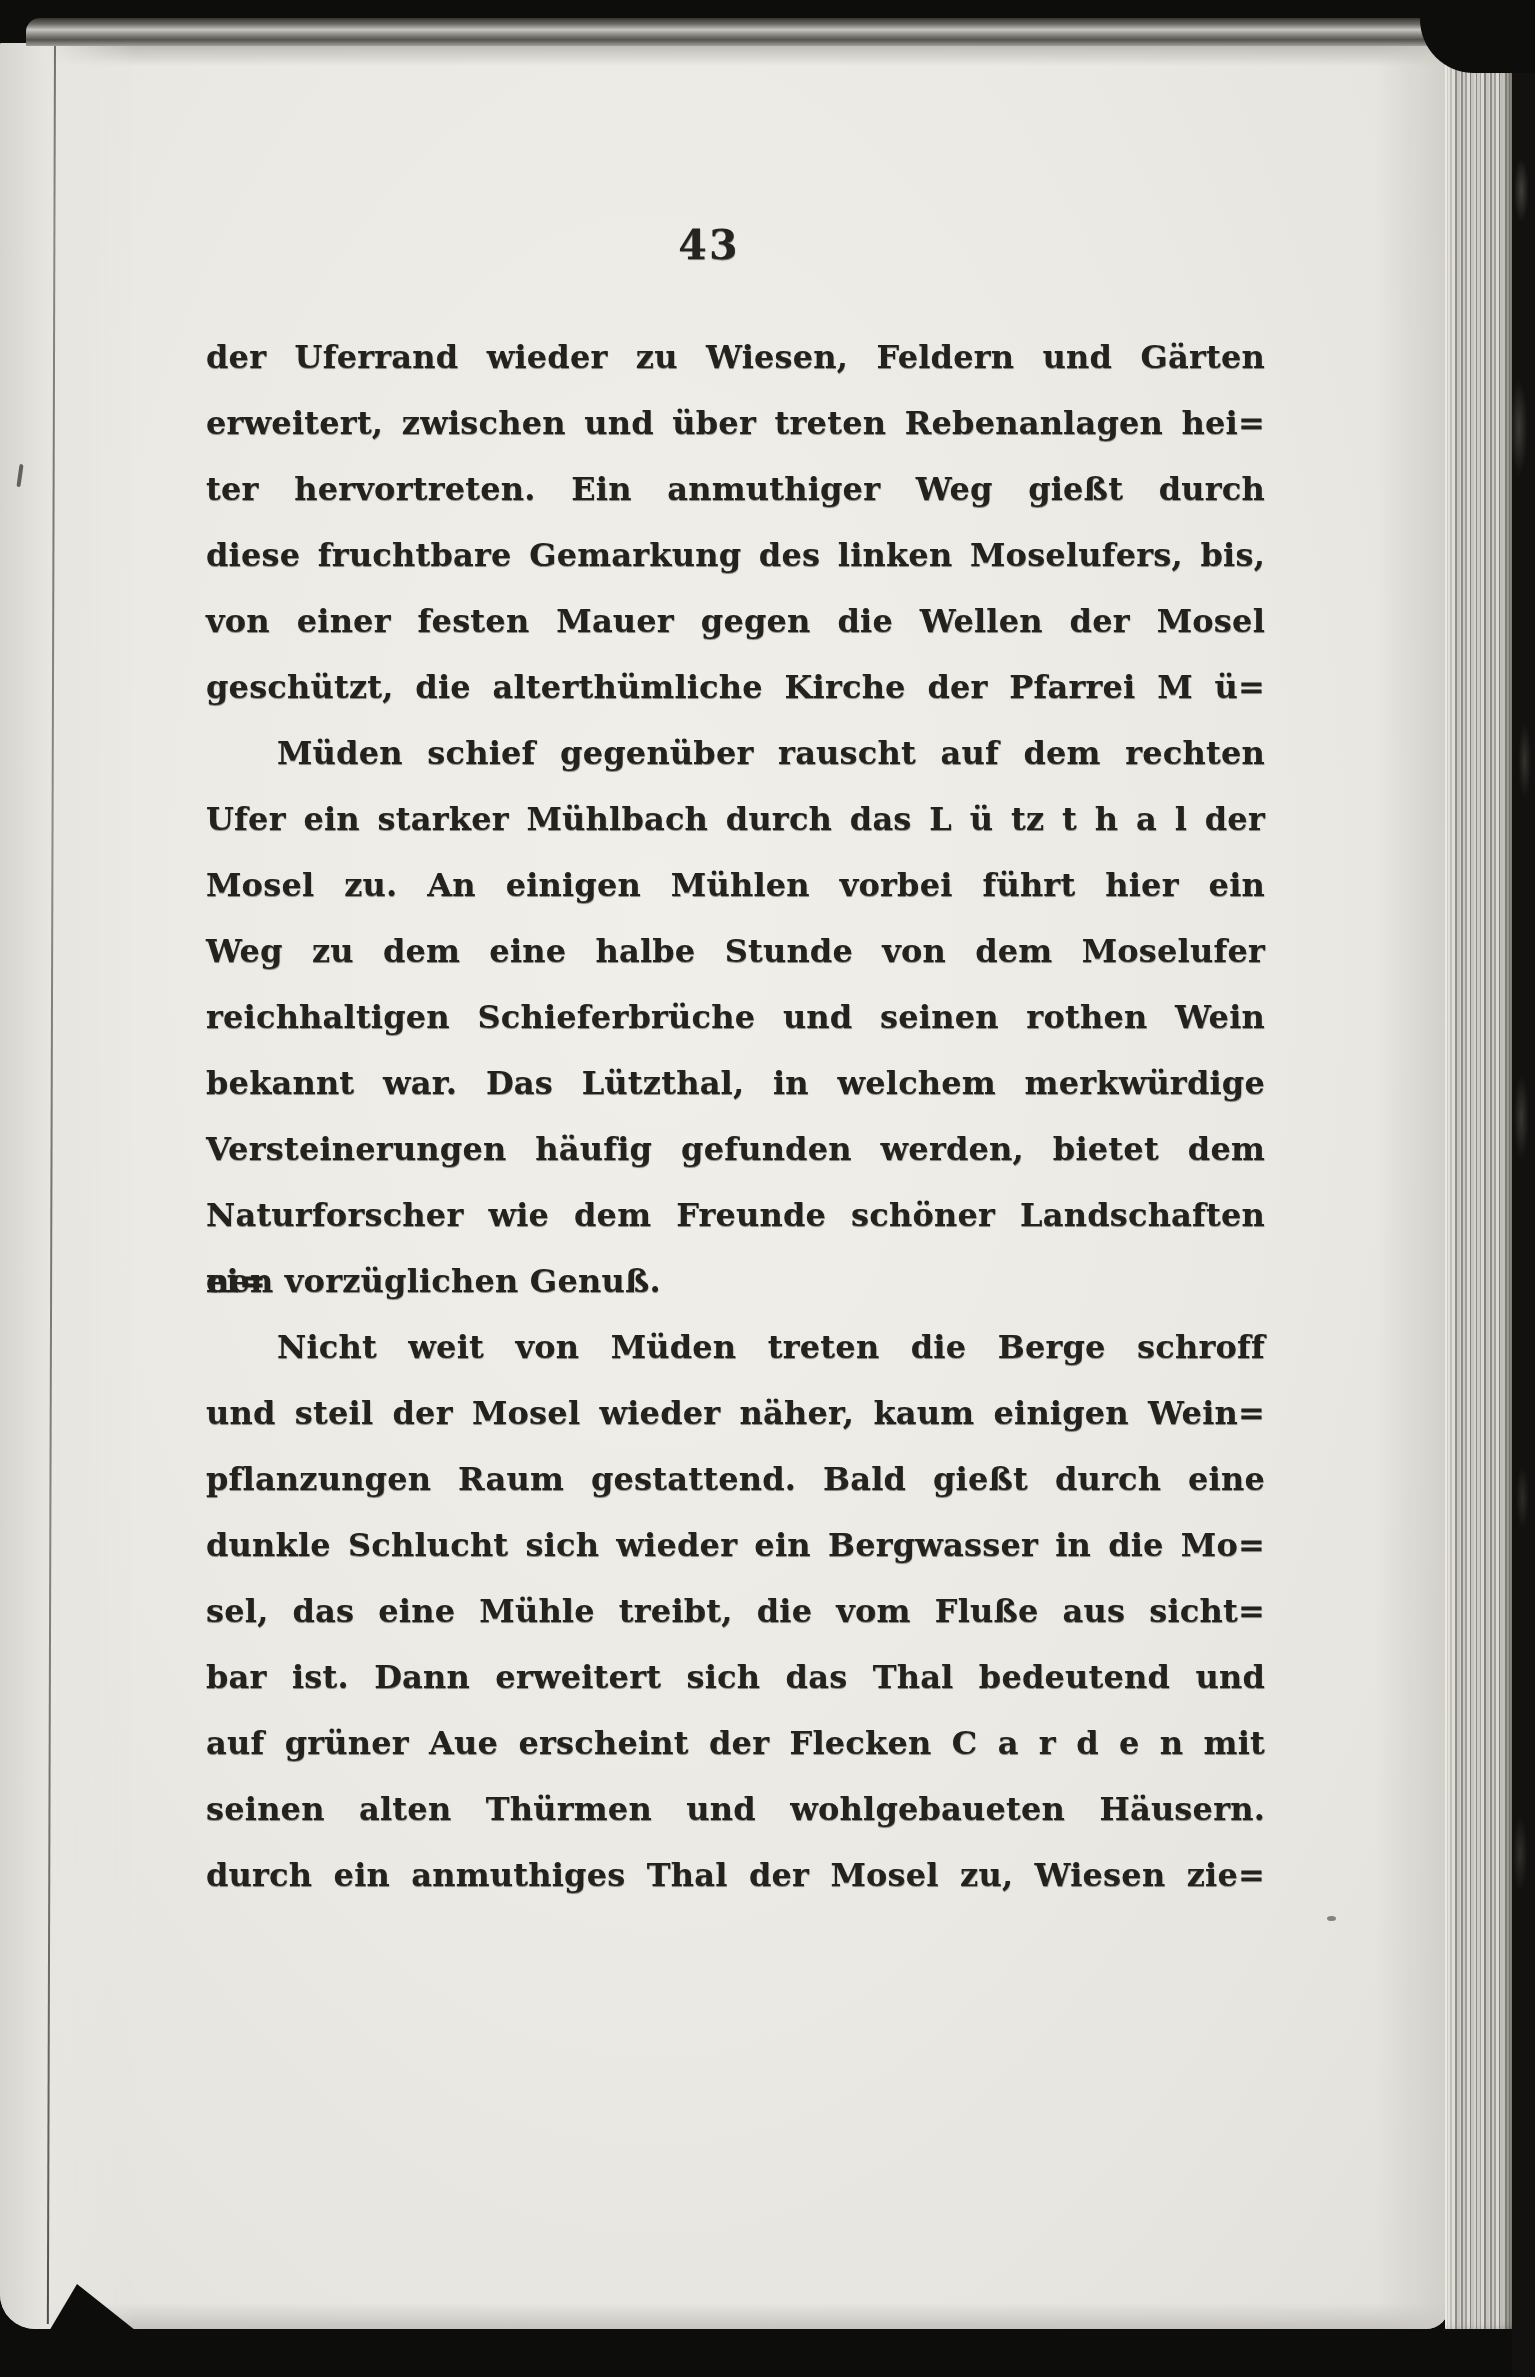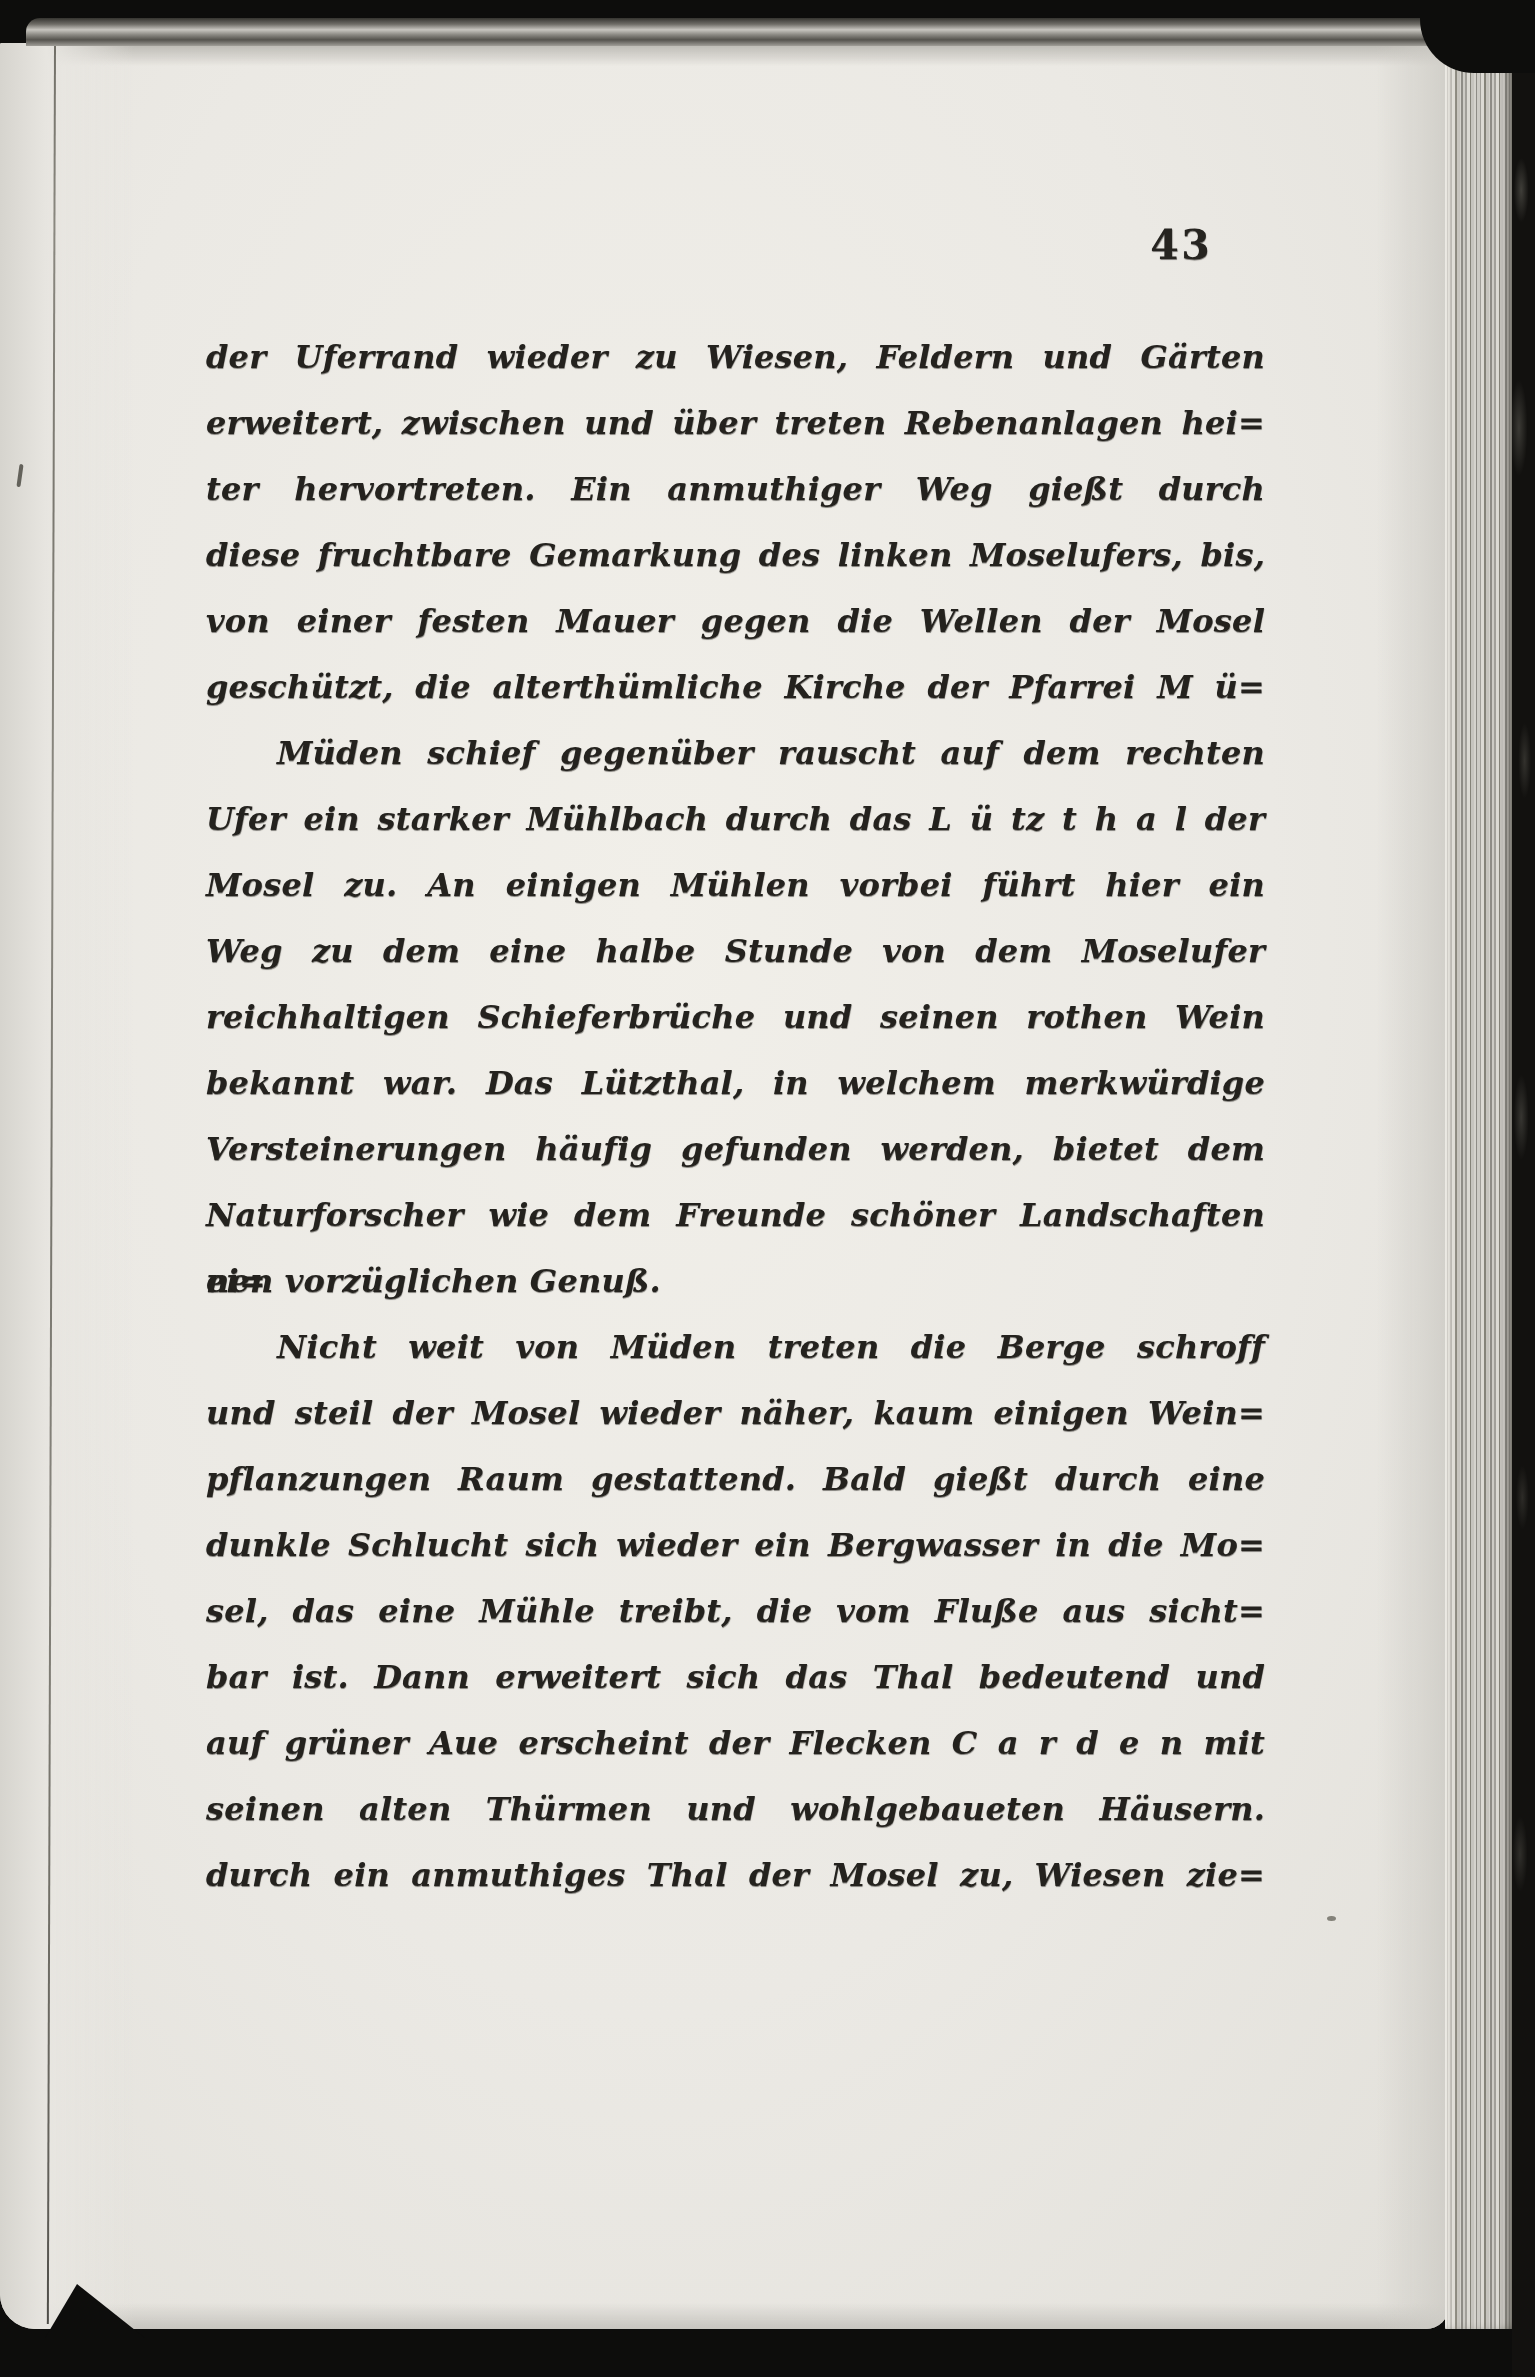--- a/index.html
+++ b/index.html
@@ -68,30 +68,30 @@
     position:absolute;left:18.4px;top:421px;width:3.8px;height:23px;
     background:#45433c;border-radius:2.3px;transform:rotate(8deg);opacity:.8;
   }
   .speck-dot{
     position:absolute;left:1327px;top:1873px;width:9.2px;height:5.4px;
     background:#5a584f;border-radius:50%;opacity:.7;
   }
   
   .pagenum{
     position:absolute;left:206px;top:178px;width:1006px;
-    text-align:right;font-size:41px;font-weight:700;color:#262420;
+    text-align:center;font-size:41px;font-weight:700;color:#262420;
     letter-spacing:2.3px;text-shadow:0.3px 0.5px 0.8px rgba(32,30,26,.55);
   }
   .textblock{
     position:absolute;left:206px;top:281px;width:1059px;
     color:#24221e;font-size:32px;font-weight:700;line-height:66px;
     letter-spacing:0.2px;text-shadow:0.3px 0.5px 0.7px rgba(32,30,26,.5);
   }
   .line{
-    height:66px;text-align:justify;text-align-last:justify;text-justify:inter-word;font-style:italic;
+    height:66px;text-align:justify;text-align-last:justify;text-justify:inter-word;
   }
   .line.indent{text-indent:71px;}
   .line.endshort{text-align-last:left;}
 </style>
 </head>
 <body>
 
 <div>
   <div class="paper">
     <div class="pagenum">43</div>

